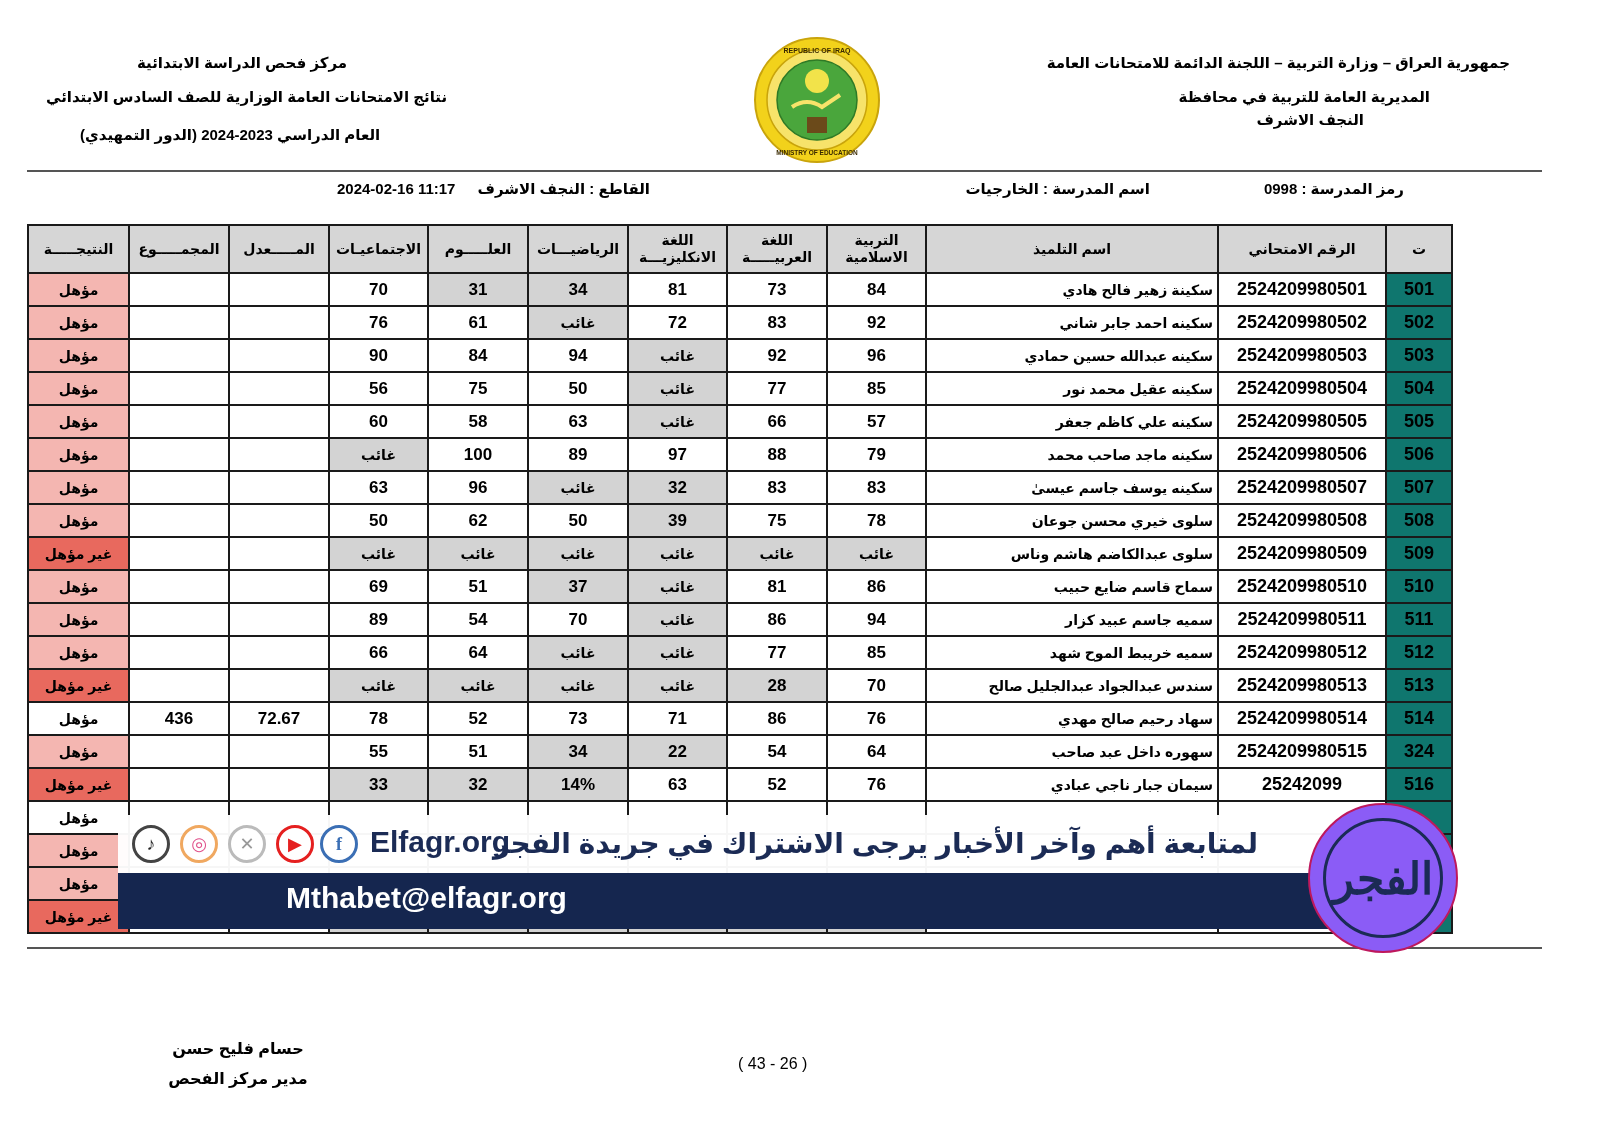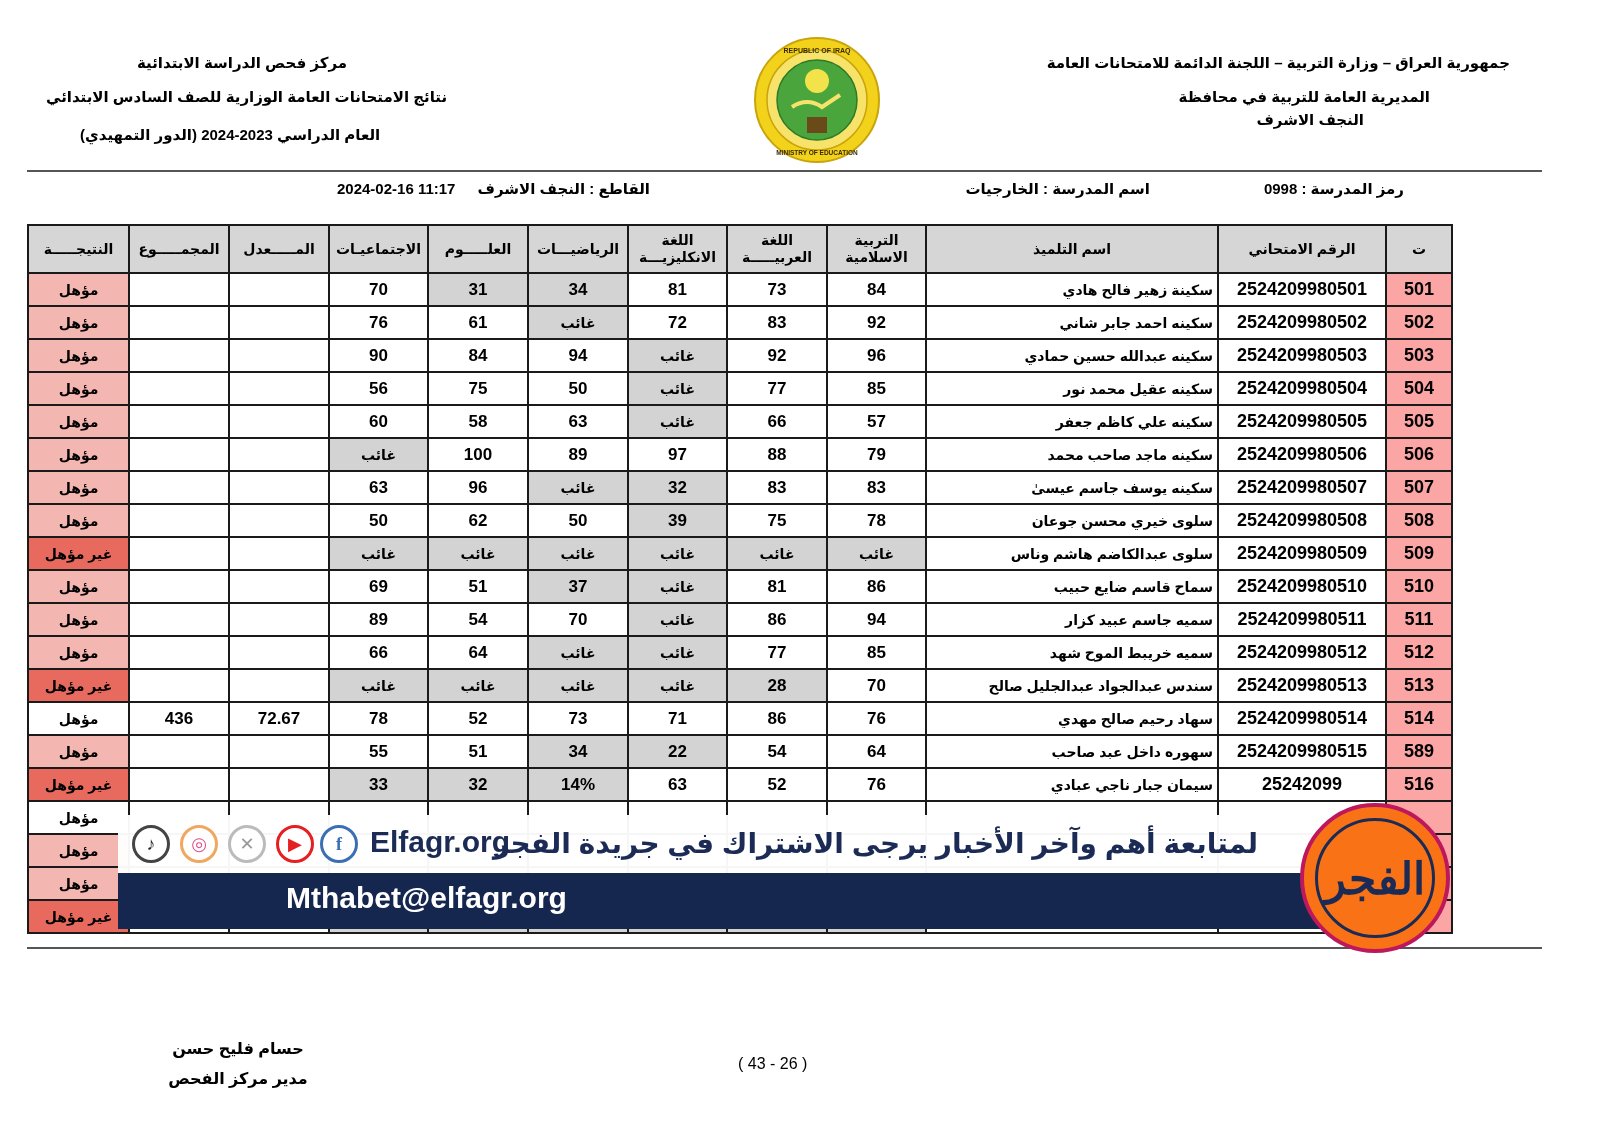--- a/index.html
+++ b/index.html
@@ -16,42 +16,42 @@
   table.grid {
     position: absolute; left: 27px; top: 224px; border-collapse: collapse; direction: ltr;
     table-layout: fixed; width: 1424px; padding-left: 29px;
   }
   table.grid td, table.grid th {
     border: 2px solid #1a1a1a; text-align: center; font-weight: bold; font-size: 17px;
     padding: 0; overflow: hidden; white-space: nowrap;
   }
   table.grid th { background: #d6d6d6; height: 46px; font-size: 14px; line-height: 17px; direction: rtl; }
   table.grid td { height: 31px; }
-  td.seq { background: #fca5a5; font-weight: bold; font-size: 18px !important; }
+  td.seq { background: #0f766e; font-weight: bold; font-size: 18px !important; }
   td.name { text-align: right !important; padding-right: 4px !important; font-size: 14px !important; direction: rtl; }
   td.exam { font-size: 18px !important; }
   td.absent { background: #d3d3d3; font-size: 14px !important; }
   td.fail { background: #d3d3d3; }
   td.pass-res { background: #f4b6b1; font-size: 14px !important; }
   td.fail-res { background: #e8695e; font-size: 14px !important; }
   td.plain-res { background: #ffffff; font-size: 14px !important; }
 
   .banner { position: absolute; left: 118px; top: 815px; width: 1340px; height: 120px; }
   .banner-top {
     position: absolute; left: 0; top: 0; width: 1260px; height: 58px; background: rgba(255,255,255,0.96);
   }
   .banner-bottom {
     position: absolute; left: 0; top: 58px; width: 1250px; height: 56px; background: #15264f;
   }
   .banner-tagline { position: absolute; right: 190px; top: 12px; font-size: 28px; font-weight: bold; color: #1b2b55; direction: rtl; white-space: nowrap; }
   .banner-contact { position: absolute; right: 200px; top: 68px; font-size: 32px; font-weight: bold; color: #ffffff; direction: rtl; white-space: nowrap; }
   .social { position: absolute; top: 10px; width: 38px; height: 38px; border-radius: 50%; border: 3px solid; box-sizing: border-box; display: flex; align-items: center; justify-content: center; font-weight: bold; font-size: 18px; background: #fff; }
   .logo-circle {
-    position: absolute; right: 8px; top: -12px; width: 150px; height: 150px; border-radius: 50%;
-    background: #f97316; border: 4px solid #be185d; box-sizing: border-box; display: flex; align-items: center; justify-content: center;
+    position: absolute; right: 0; top: -12px; width: 150px; height: 150px; border-radius: 50%;
+    background: #8b5cf6; border: 2px solid #be185d; box-sizing: border-box; display: flex; align-items: center; justify-content: center;
   }
   .logo-inner {
     width: 114px; height: 114px; border-radius: 50%; border: 3px solid #1b2b55; display: flex; align-items: center; justify-content: center;
     color: #1b2b55; font-size: 44px; font-weight: bold; direction: rtl; font-family: "DejaVu Serif", serif;
   }
 
   .emblem { position: absolute; left: 752px; top: 35px; width: 130px; height: 130px; }
   .footer-sign { position: absolute; left: 168px; top: 1034px; width: 140px; text-align: center; font-weight: bold; font-size: 16px; direction: rtl; line-height: 30px; }
   .page-no { position: absolute; left: 738px; top: 1055px; font-size: 16px; white-space: nowrap; }
 </style>
@@ -317,21 +317,21 @@
         <td></td>
         <td></td>
         <td>55</td>
         <td>51</td>
         <td class="fail">34</td>
         <td class="fail">22</td>
         <td>54</td>
         <td>64</td>
         <td class="name">سهوره داخل عبد صاحب</td>
         <td class="exam">2524209980515</td>
-        <td class="seq">589</td>
+        <td class="seq">324</td>
       </tr>
       <tr>
         <td class="fail-res">غير مؤهل</td>
         <td></td>
         <td></td>
         <td class="fail">33</td>
         <td class="fail">32</td>
         <td class="fail">14%</td>
         <td>63</td>
         <td>52</td>

